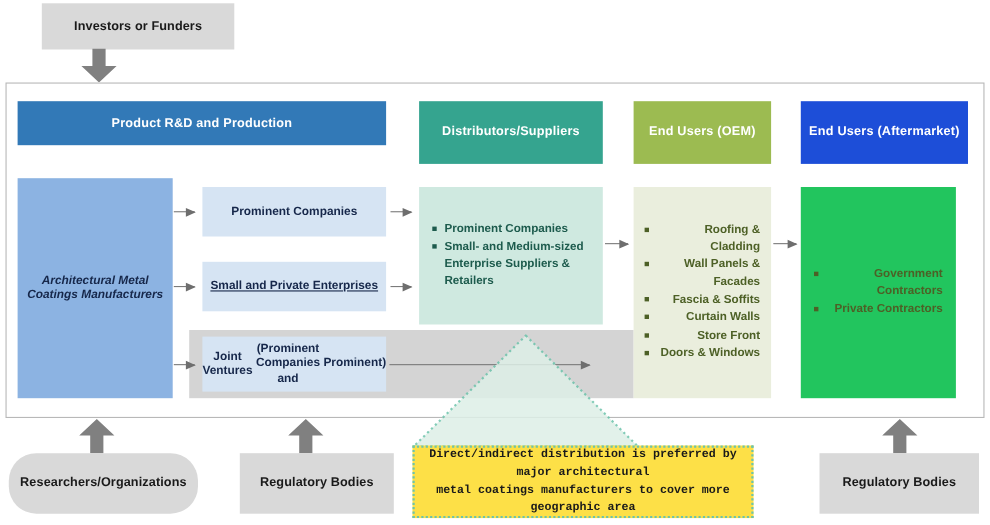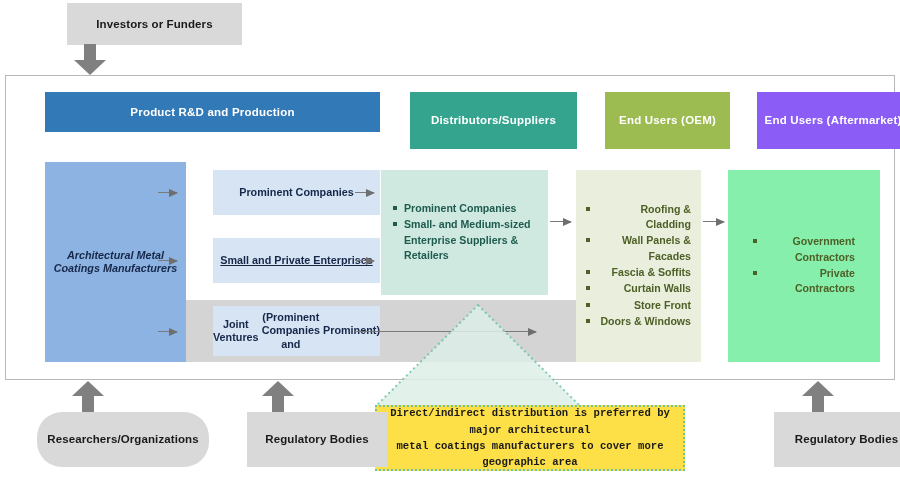--- a/index.html
+++ b/index.html
@@ -22,21 +22,20 @@
   }
   
   .box {
     position: absolute;
     box-sizing: border-box;
     display: flex;
     align-items: center;
     justify-content: center;
     text-align: center;
     line-height: 1.25;
-    margin-left: 29px;
   }
   
   .stake {
     background: #d9d9d9;
     color: #1a1a1a;
     font-size: 11.5px;
     font-weight: 600;
     letter-spacing: .1px;
   }
   
@@ -215,25 +214,25 @@
       <li>Wall Panels &amp; Facades</li>
       <li>Fascia &amp; Soffits</li>
       <li>Curtain Walls</li>
       <li>Store Front</li>
       <li>Doors &amp; Windows</li>
     </ul>
   </div>
 
   <div class="arrow" style="left:550px; top:221px; width:21px;"></div>
 
-  <div class="box colhead" style="left:728px; top:92px; width:152px; height:57px; background:#8b5cf6;">
+  <div class="box colhead" style="left:728px; top:92px; width:152px; height:57px; background:#1d4ed8;">
     <span>End Users (Aftermarket)</span>
   </div>
 
-  <div class="bullets olive-text" style="left:728px; top:170px; width:152px; height:192px; background:#86efac; padding:0 25px;">
+  <div class="bullets olive-text" style="left:728px; top:170px; width:141px; height:192px; background:#22c55e; padding:0 12px;">
     <ul>
       <li>Government Contractors</li>
       <li>Private Contractors</li>
     </ul>
   </div>
 
   <div class="arrow" style="left:703px; top:221px; width:21px;"></div>
 
   <svg class="cone" style="left:375px; top:303px; width:310px; height:105px;" viewBox="0 0 310 105">
     <polygon points="103,2 205,103 1,103" fill="#ddefe7" stroke="#6cc3ab" stroke-width="2" stroke-dasharray="2,3" stroke-linejoin="round" opacity="0.85"></polygon>

